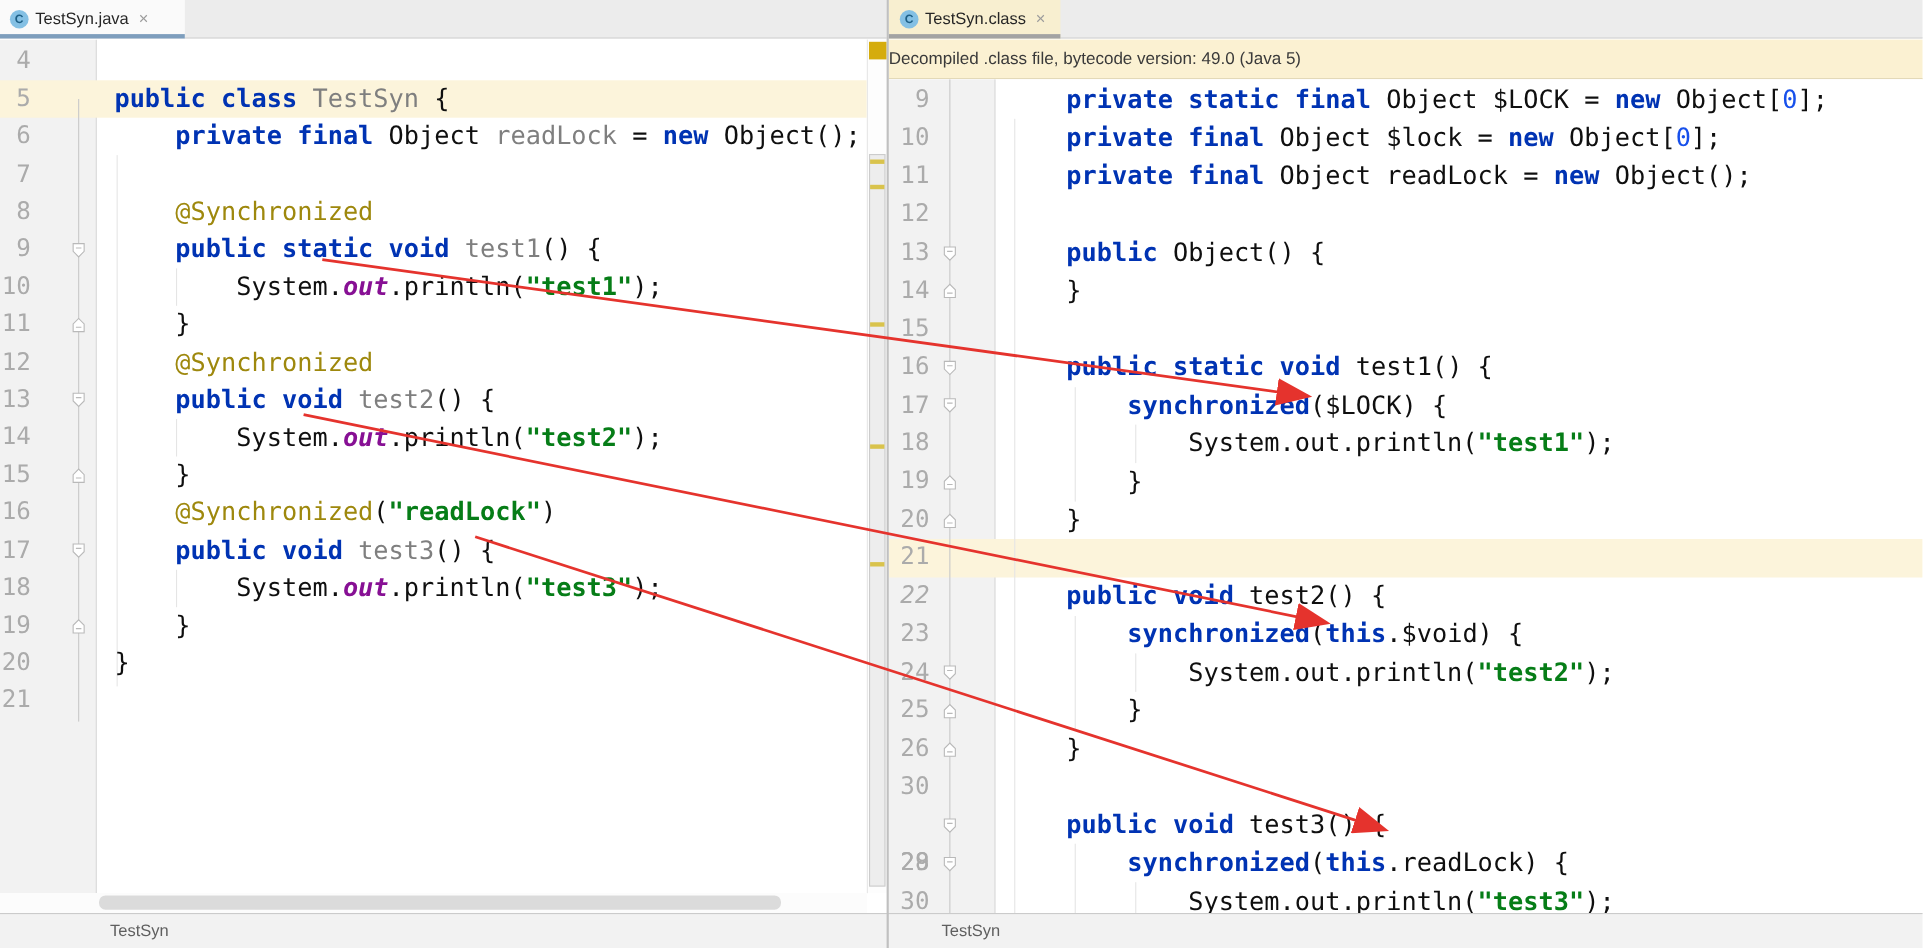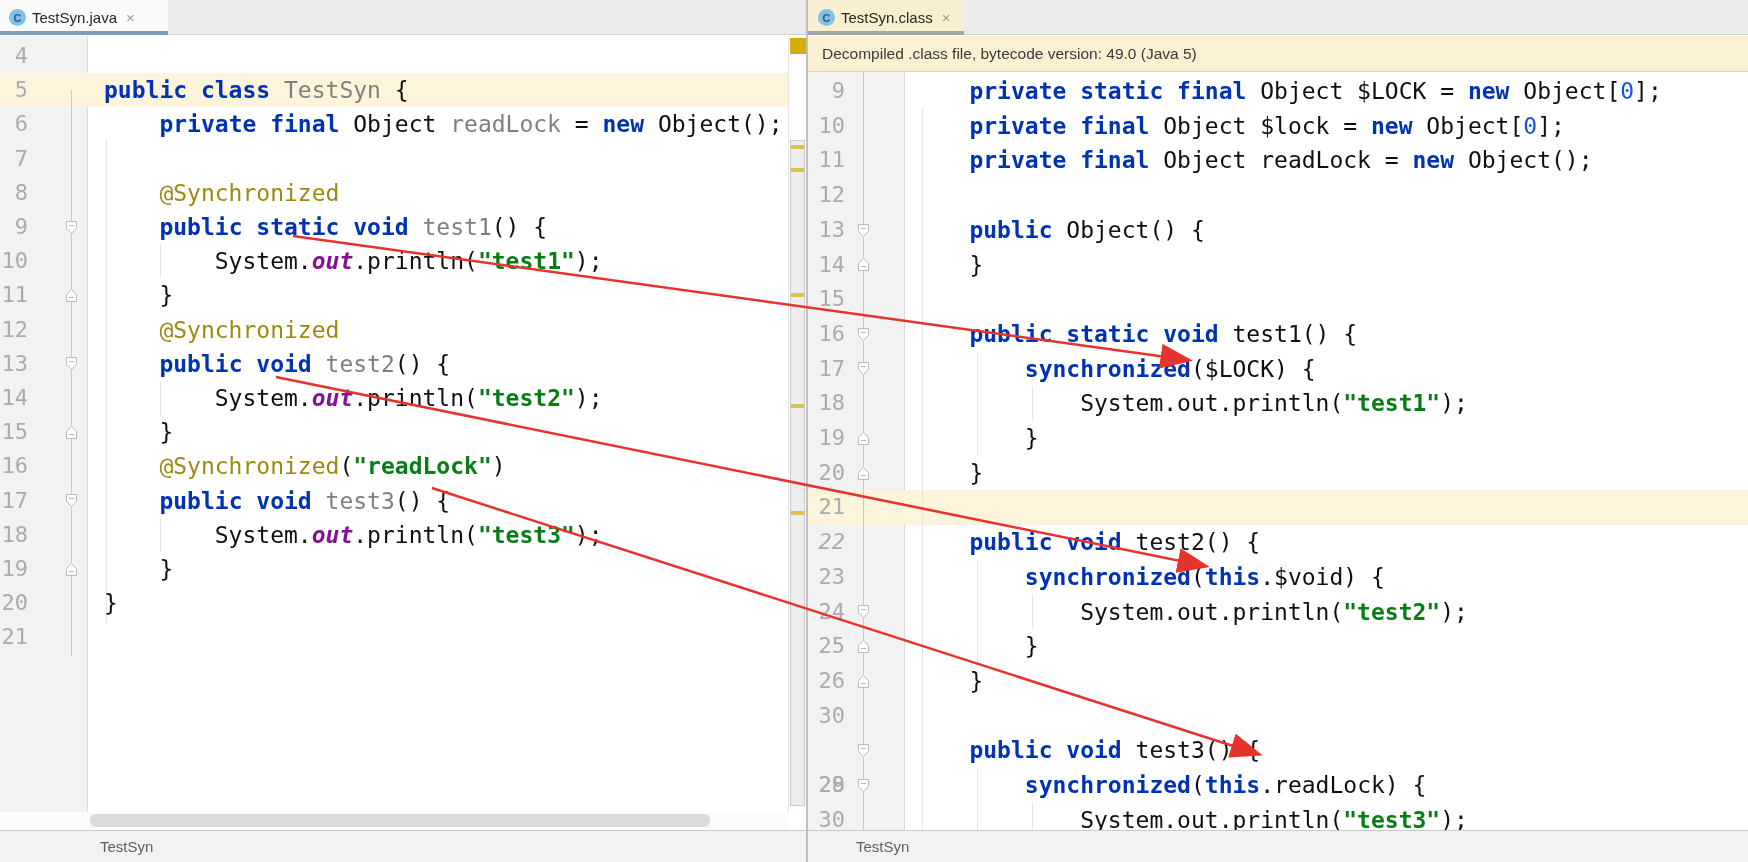--- a/index.html
+++ b/index.html
@@ -9,21 +9,21 @@
   .tabbar{position:absolute;top:0;height:35px;background:#ECECEC;border-bottom:1px solid #D2D2D2;box-sizing:border-box;}
   .tab{position:absolute;top:0;height:35px;display:flex;align-items:center;box-sizing:border-box;}
   .tab .underline{position:absolute;left:0;right:0;bottom:0;height:4px;}
   .cicon{width:17px;height:17px;border-radius:50%;background:#84C0E4;color:#1D5F86;
          font-size:11px;font-weight:bold;display:flex;align-items:center;justify-content:center;flex:0 0 17px;}
   .tablabel{font-size:15px;color:#262626;margin-left:6px;white-space:nowrap;}
   .tabclose{font-size:15px;color:#9B9B9B;margin-left:9px;}
   
   #banner{position:absolute;left:808px;top:36px;width:940px;height:36px;background:var(--banner-bg);
           border-bottom:1px solid #E0D6B5;box-sizing:border-box;display:flex;align-items:center;
-          padding-left:14px;font-size:15.5px;color:#3A3A3A;}
+          font-size:15.5px;color:#3A3A3A;}
   
   .editor{position:absolute;background:#fff;overflow:hidden;}
   .gutter-bg{position:absolute;top:0;bottom:0;left:0;background:#F2F2F2;border-right:1px solid #D9D9D9;box-sizing:border-box;z-index:0;}
   .caret-hl{position:absolute;left:0;background:var(--caret-line);z-index:1;}
   .guide{position:absolute;width:1px;background:#E5E5E5;z-index:1;}
   .foldline{position:absolute;width:1px;background:#C9C9C9;z-index:2;}
   .gnum{position:absolute;text-align:right;font-family:"DejaVu Sans Mono",monospace;
         font-size:22px;color:#ABABAB;z-index:2;}
   .codeline{position:absolute;white-space:pre;font-family:"DejaVu Sans Mono",monospace;
             font-size:23px;z-index:2;}

